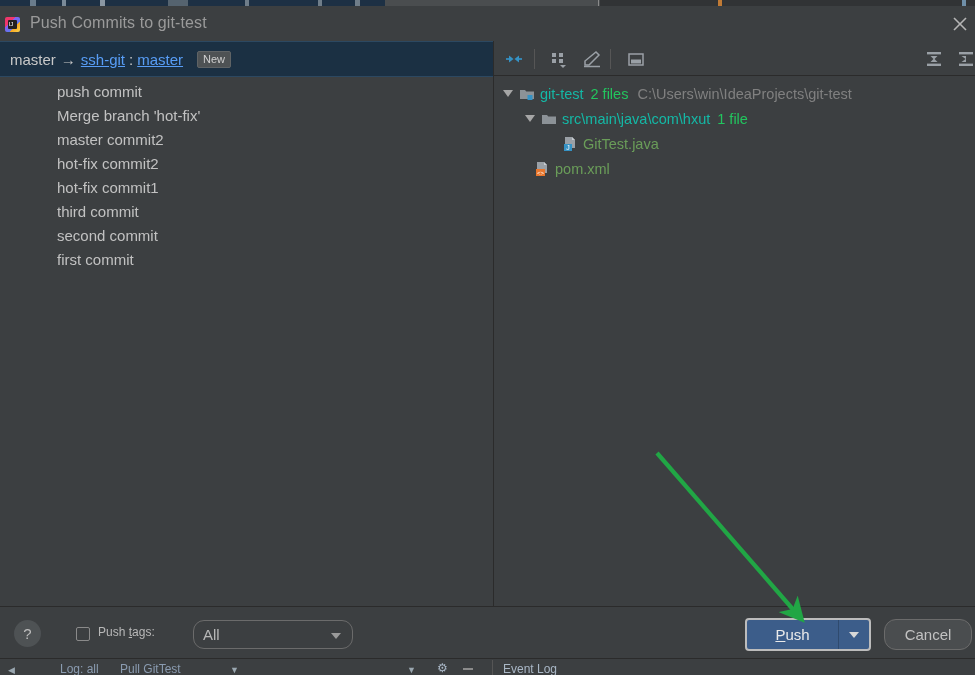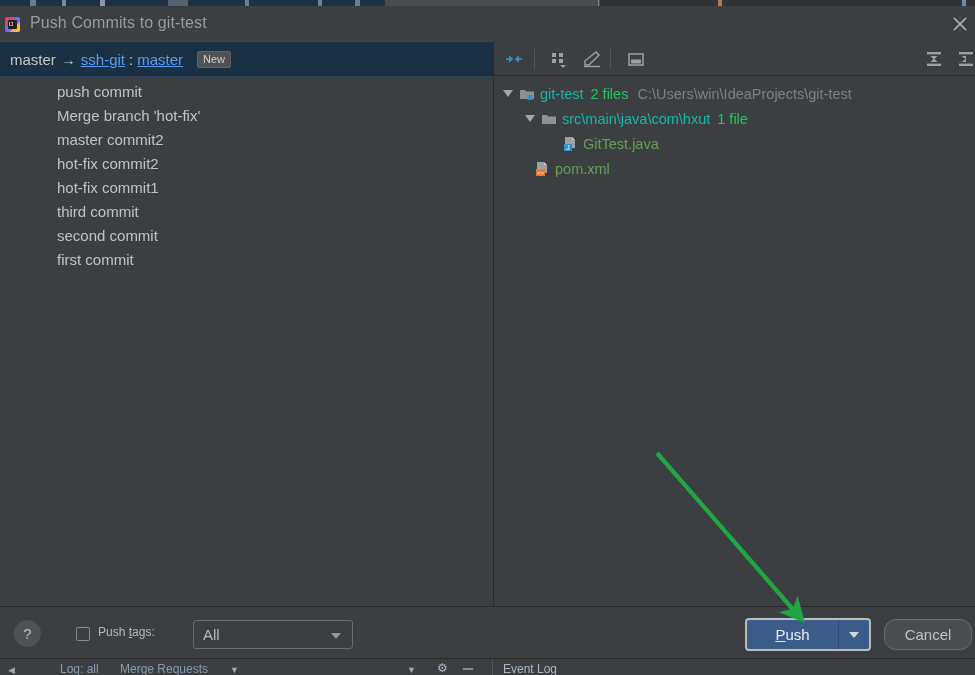--- a/index.html
+++ b/index.html
@@ -252,21 +252,21 @@
     position: absolute; left: 98px; top: 625px;
     font-size: 12px; color: #b8b8b8;
     cursor: pointer;
   }
   .chk-label u { text-decoration: underline; }
 
   .combo {
     position: absolute; left: 193px; top: 620px;
     width: 160px; height: 29px;
     border: 1px solid #6b6b6b;
-    border-radius: 3px;
+    border-radius: 11px;
     background: #3c3f41;
     cursor: pointer;
   }
   .combo-val {
     position: absolute; left: 9px; top: 5px;
     font-size: 15px; color: #b8b8b8;
   }
   .combo-arrow {
     position: absolute; right: 11px; top: 12px;
     width: 0; height: 0;
@@ -501,21 +501,21 @@
     <div class="push-main"><u>P</u>ush</div>
     <div class="push-drop">
         <i></i>
       </div>
   </div>
 
   <div class="cancel-btn">Cancel</div>
 
   <div class="bg-bottom"></div>
   <div class="bg-bottom-text" style="left:60px;top:663px;">Log: all</div>
-  <div class="bg-bottom-text" style="left:120px;top:663px;">Merge Requests</div>
+  <div class="bg-bottom-text" style="left:120px;top:663px;">Pull GitTest</div>
   <div class="bg-bottom-text" style="left:503px;top:663px;color:#a9b7c6;text-align:right;">Event Log</div>
   <div class="bg-chev" style="left:8px;top:665px;">◀</div>
   <div class="bg-chev" style="left:230px;top:665px;">▼</div>
   <div class="bg-chev" style="left:407px;top:665px;">▼</div>
   <div class="bg-gear">⚙</div>
   <div class="bg-dash"></div>
   <div class="bg-bottom-sep" style="left:492px;"></div>
 
   <svg class="annot">
     <defs>

